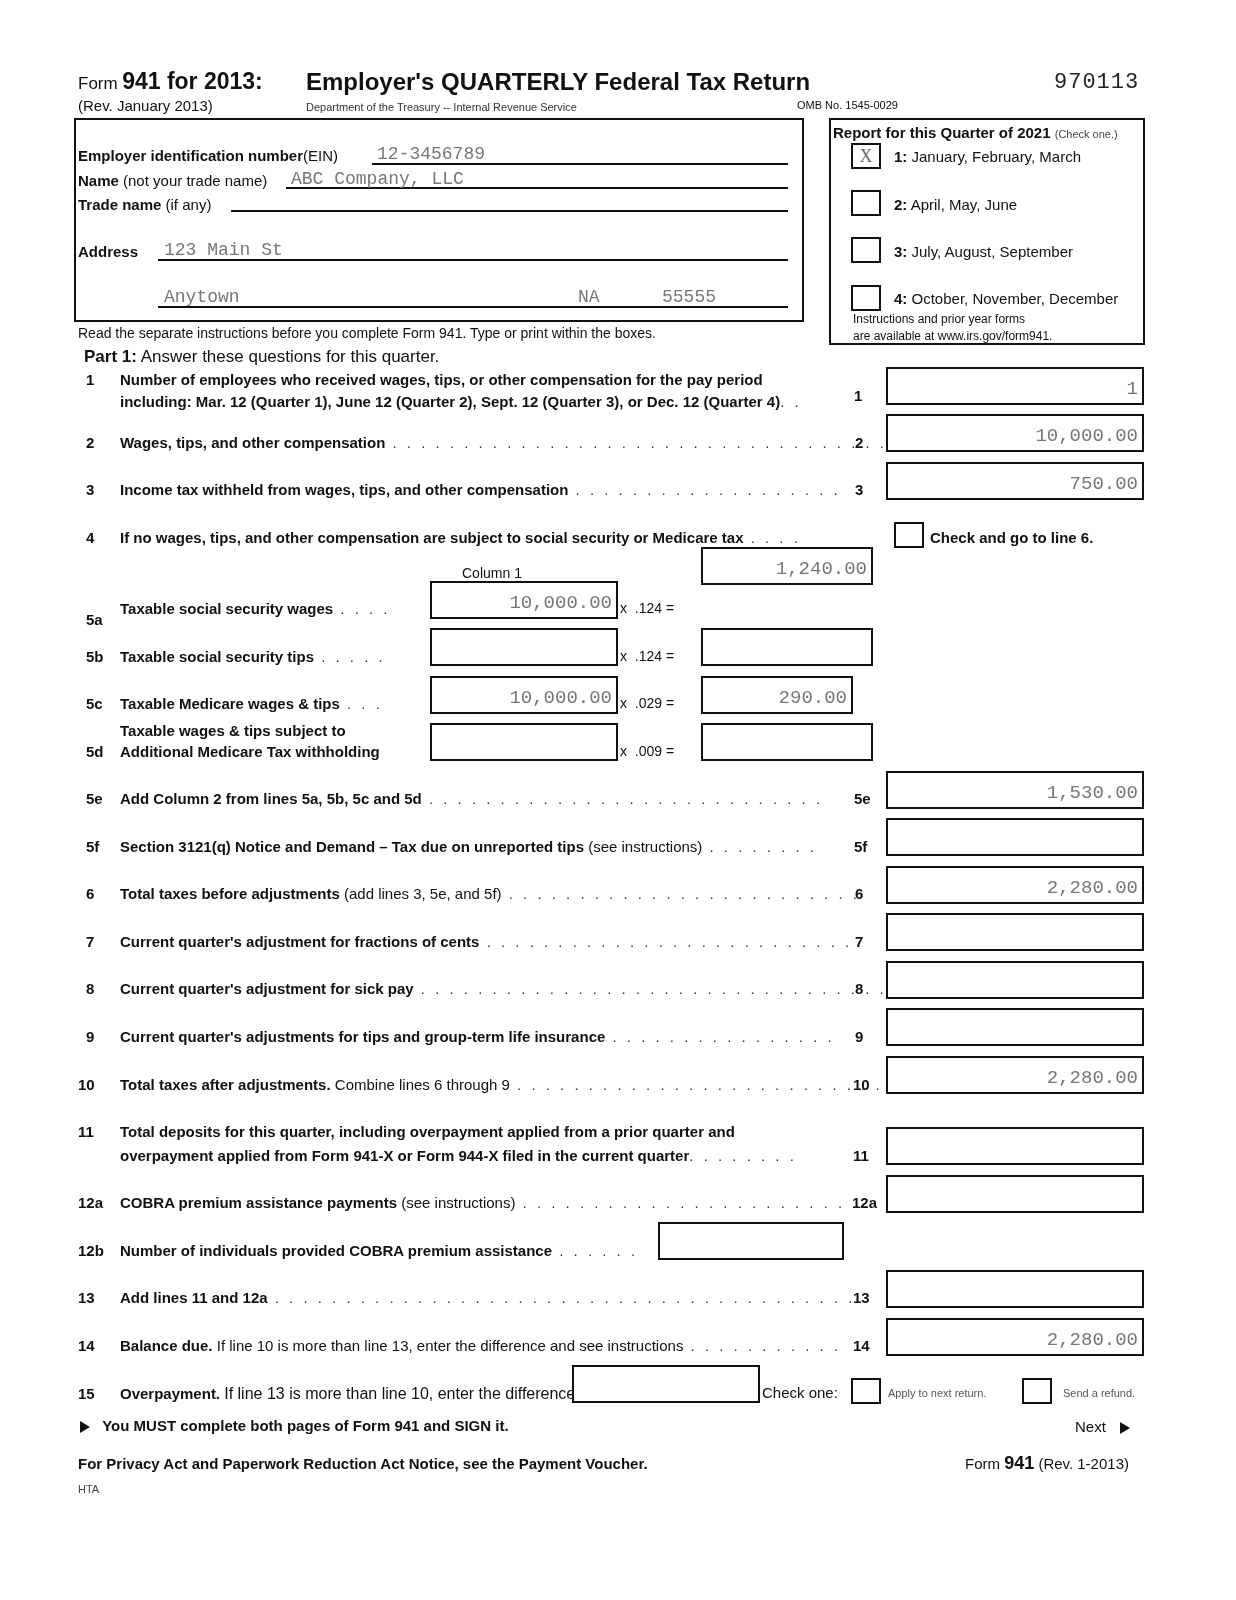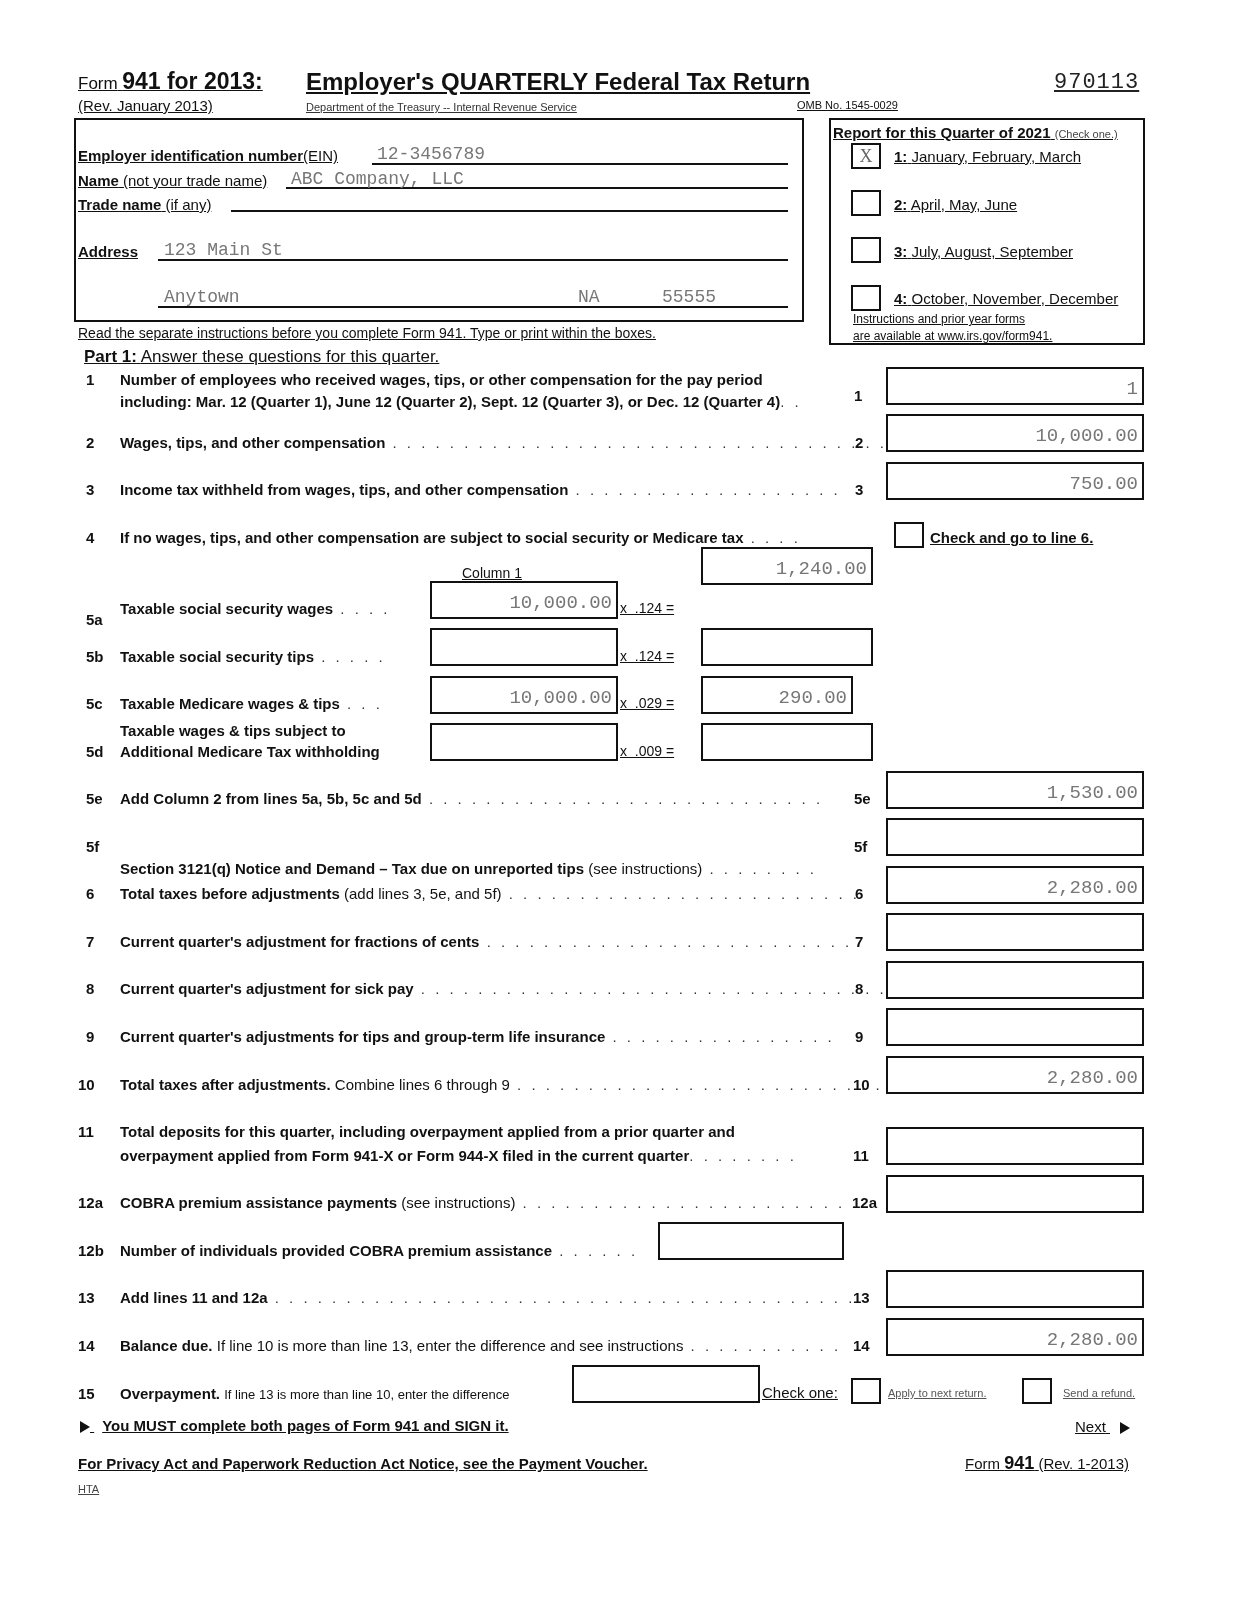--- a/index.html
+++ b/index.html
@@ -1,37 +1,37 @@
 <!DOCTYPE html>
 <html><head>
 <meta charset="utf-8">
 <style>
   html, body { margin: 0; padding: 0; background: #ffffff; }
   body { width: 1236px; height: 1600px; position: relative; overflow: hidden;
          font-family: "Liberation Sans", sans-serif; color: #111; }
-  .abs { position: absolute; text-decoration: underline; }
+  .abs { position: absolute; }
   .mono { font-family: "Liberation Mono", "DejaVu Sans Mono", monospace; color: #777; }
   .b { font-weight: bold; }
   .box { position: absolute; border: 2px solid #111; background: #fff; box-sizing: border-box; }
   .valbox { position: absolute; border: 2px solid #111; background: #fff; box-sizing: border-box;
             font-family: "Liberation Mono", "DejaVu Sans Mono", monospace; color: #777;
             font-size: 19px; text-align: right; padding-right: 4px; line-height: 1; }
   .valbox span { position: absolute; right: 4px; bottom: 4px; }
   .chk { position: absolute; width: 30px; height: 26px; border: 2px solid #111; box-sizing: border-box;
          background: #fff; font-family: "Liberation Serif", serif; color: #666; font-size: 18px;
          text-align: center; line-height: 22px; }
   .lnum { position: absolute; left: 86px; font-size: 15px; font-weight: bold; }
   .ltext { position: absolute; left: 120px; font-size: 15px; font-weight: bold; white-space: nowrap; }
   .ltext .n { font-weight: normal; }
   .dots { font-weight: normal; letter-spacing: 3px; color: #333; }
   .rnum { position: absolute; font-size: 15px; font-weight: bold; }
   .uline { position: absolute; border-bottom: 2px solid #111; height: 0; }
   .field { position: absolute; font-family: "Liberation Mono", "DejaVu Sans Mono", monospace;
            color: #777; font-size: 18px; white-space: nowrap; }
-  .small { font-size: 13px; }
+  .small { font-size: 16px; }
   .tri { display: inline-block; width: 0; height: 0; border-top: 6px solid transparent;
          border-bottom: 6px solid transparent; border-left: 10px solid #111; vertical-align: middle; }
 </style>
 </head>
 <body>
 
 <div class="abs" style="left:78px;top:68px;">
   <span style="font-size:17px;">Form</span>
   <span style="font-size:23px;font-weight:bold;">941 for 2013:</span>
 </div>
@@ -176,21 +176,21 @@
   </div>
 
 <div class="lnum" style="top:790px;">5e</div>
 <div class="ltext" style="top:790px;"><span>Add Column 2 from lines 5a, 5b, 5c and 5d</span><span class="dots"> . . . . . . . . . . . . . . . . . . . . . . . . . . . .</span></div>
 <div class="rnum" style="left:854px;top:790px;">5e</div>
 <div class="valbox" style="left:886px;top:771px;width:258px;height:38px;">
     <span>1,530.00</span>
   </div>
 
 <div class="lnum" style="top:838px;">5f</div>
-<div class="ltext" style="top:860px;"><span>Section 3121(q) Notice and Demand – Tax due on unreported tips</span> <span class="n">(see instructions)</span><span class="dots"> . . . . . . . .</span></div>
+<div class="ltext" style="top:838px;"><span>Section 3121(q) Notice and Demand – Tax due on unreported tips</span> <span class="n">(see instructions)</span><span class="dots"> . . . . . . . .</span></div>
 <div class="rnum" style="left:854px;top:838px;">5f</div>
 <div class="valbox" style="left:886px;top:818px;width:258px;height:38px;">
     <span></span>
   </div>
 
 <div class="lnum" style="top:885px;">6</div>
 <div class="ltext" style="top:885px;"><span>Total taxes before adjustments</span> <span class="n">(add lines 3, 5e, and 5f)</span><span class="dots"> . . . . . . . . . . . . . . . . . . . . . . . . .</span></div>
 <div class="rnum" style="left:855px;top:885px;">6</div>
 <div class="valbox" style="left:886px;top:866px;width:258px;height:38px;">
     <span>2,280.00</span>

